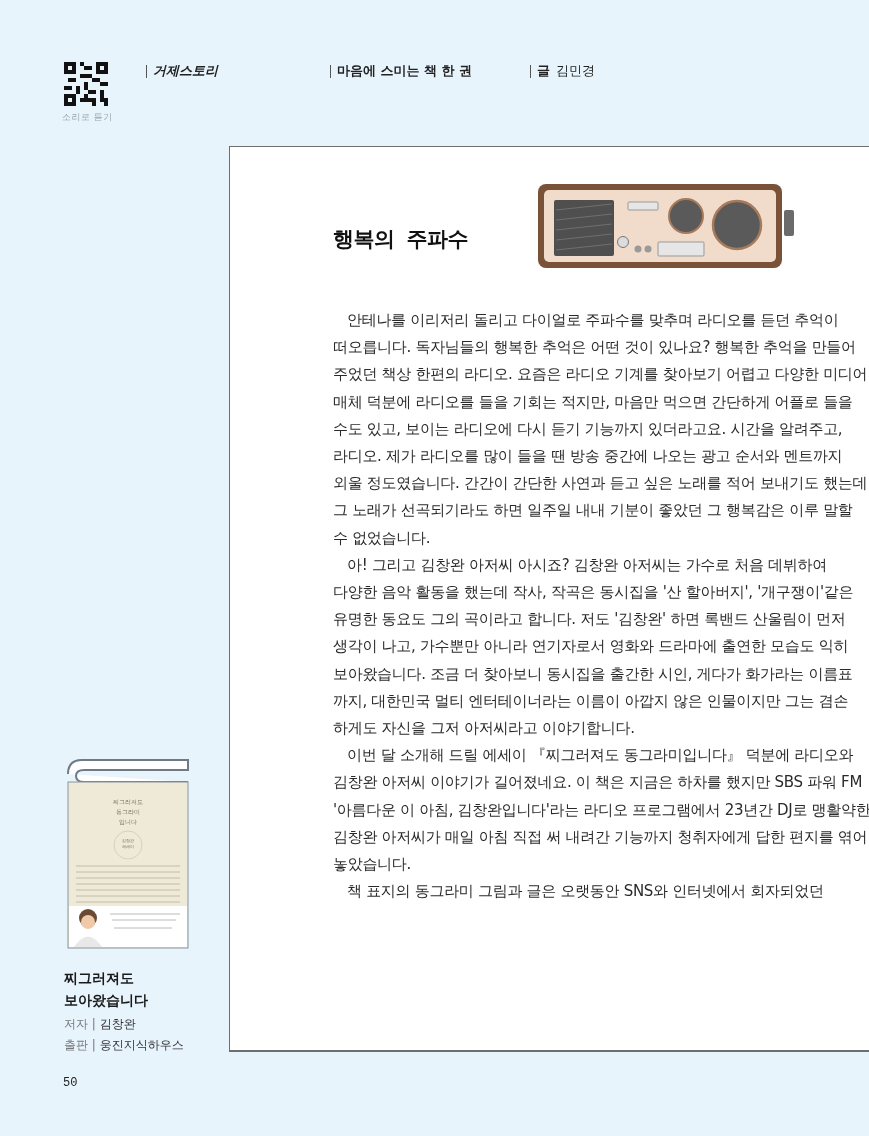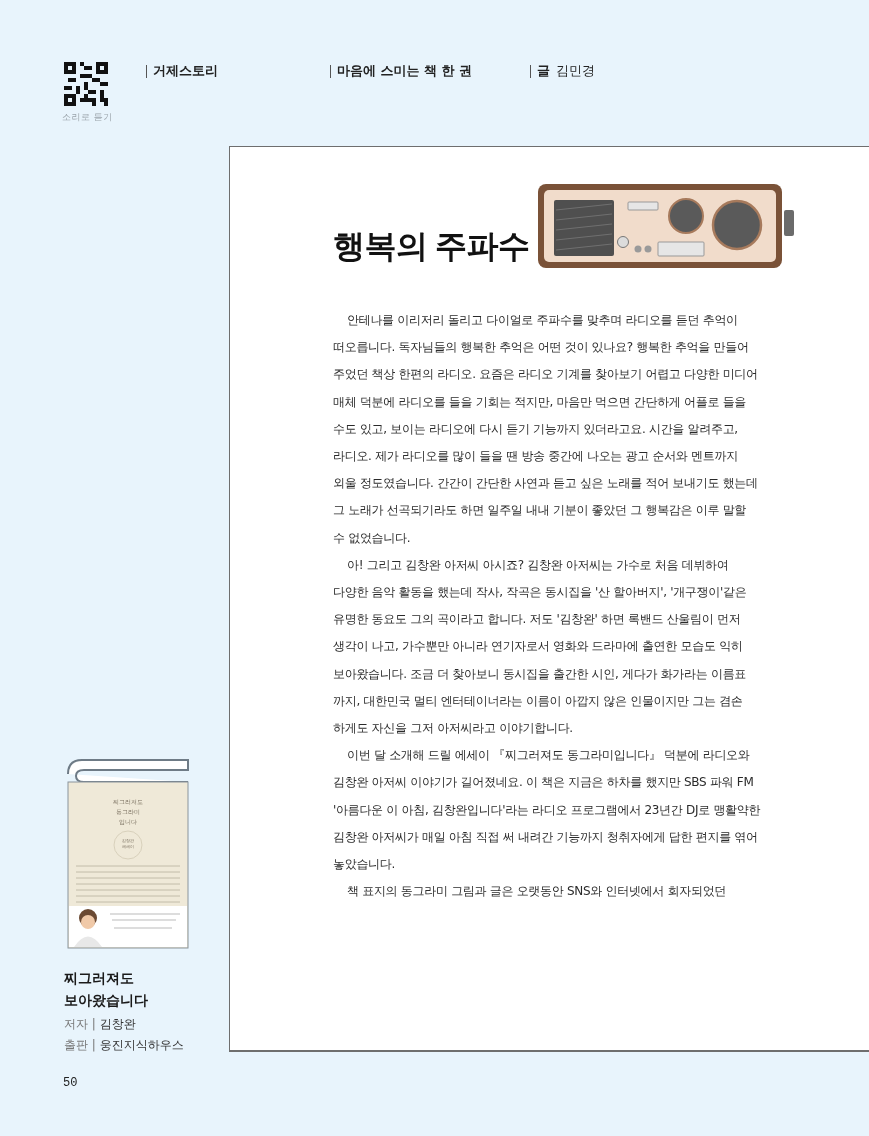--- a/index.html
+++ b/index.html
@@ -10,24 +10,24 @@
     .qr { position: absolute; left: 64px; top: 62px; width: 44px; height: 44px; }
     .qr-label { position: absolute; left: 62px; top: 111px; font-size: 9px; color: #9aa3aa; letter-spacing: 0.5px; }
     .hdr { position: absolute; top: 62px; font-size: 13px; font-weight: bold; color: #222; display: flex; align-items: center; }
     .hdr .bar { display: inline-block; width: 1px; height: 13px; background: #555; margin-right: 6px; }
     .hdr .light { font-weight: normal; margin-left: 6px; }
     .panel {
       position: absolute; left: 229px; top: 146px; width: 660px; height: 906px;
       background: #fff; border-left: 1px solid #6e6e6e; border-top: 1px solid #6e6e6e; border-bottom: 2px solid #6e6e6e;
       box-sizing: border-box;
     }
-    .title { position: absolute; left: 333px; top: 225px; font-family: Liberation Serif, serif;
-      font-size: 32px; font-weight: bold; color: #111; letter-spacing: -0.5px; text-align: center; }
+    .title { position: absolute; left: 333px; top: 225px; font-family: Liberation Mono, monospace;
+      font-size: 21px; font-weight: bold; color: #111; letter-spacing: -0.5px; text-align: center; }
     .radio { position: absolute; left: 534px; top: 180px; width: 262px; height: 92px; }
-    .body-text { position: absolute; left: 333px; top: 307px; width: 452px; font-size: 12px; line-height: 27.2px;
+    .body-text { position: absolute; left: 333px; top: 307px; width: 452px; font-size: 15px; line-height: 27.2px;
       color: #2a2a2a; letter-spacing: -0.3px; }
     .body-text p { margin: 0; text-align: justify; }
     .body-text .line { display: block; white-space: nowrap; }
     .indent { padding-left: 14px; }
     .book { position: absolute; left: 62px; top: 756px; width: 130px; height: 195px; }
     .book-title { position: absolute; left: 64px; top: 967px; font-size: 14px; font-weight: bold; line-height: 22px; color: #1a1a1a; }
     .meta { position: absolute; left: 64px; font-size: 12px; color: #333; }
     .meta .k { color: #777; }
     .page-num { position: absolute; left: 63px; top: 1076px; font-size: 12px; color: #222; font-family: Liberation Mono, monospace; }
   </style>
@@ -57,21 +57,21 @@
       <rect x="10" y="9" width="1" height="2"></rect>
   </g>
   <g fill="#e8f4fc">
     <rect x="1" y="1" width="1" height="1"></rect>
       <rect x="9" y="1" width="1" height="1"></rect>
       <rect x="1" y="9" width="1" height="1"></rect>
   </g>
 </svg>
 <div class="qr-label">소리로 듣기</div>
 
-<div class="hdr" style="left:146px;">
+<div class="hdr" style="left:146px;font-style:italic;">
   <span class="bar"></span>
   <span>거제스토리</span>
 </div>
 <div class="hdr" style="left:330px;">
   <span class="bar"></span>
   <span>마음에 스미는 책 한 권</span>
 </div>
 <div class="hdr" style="left:530px;">
   <span class="bar"></span>
   <span>글</span>

